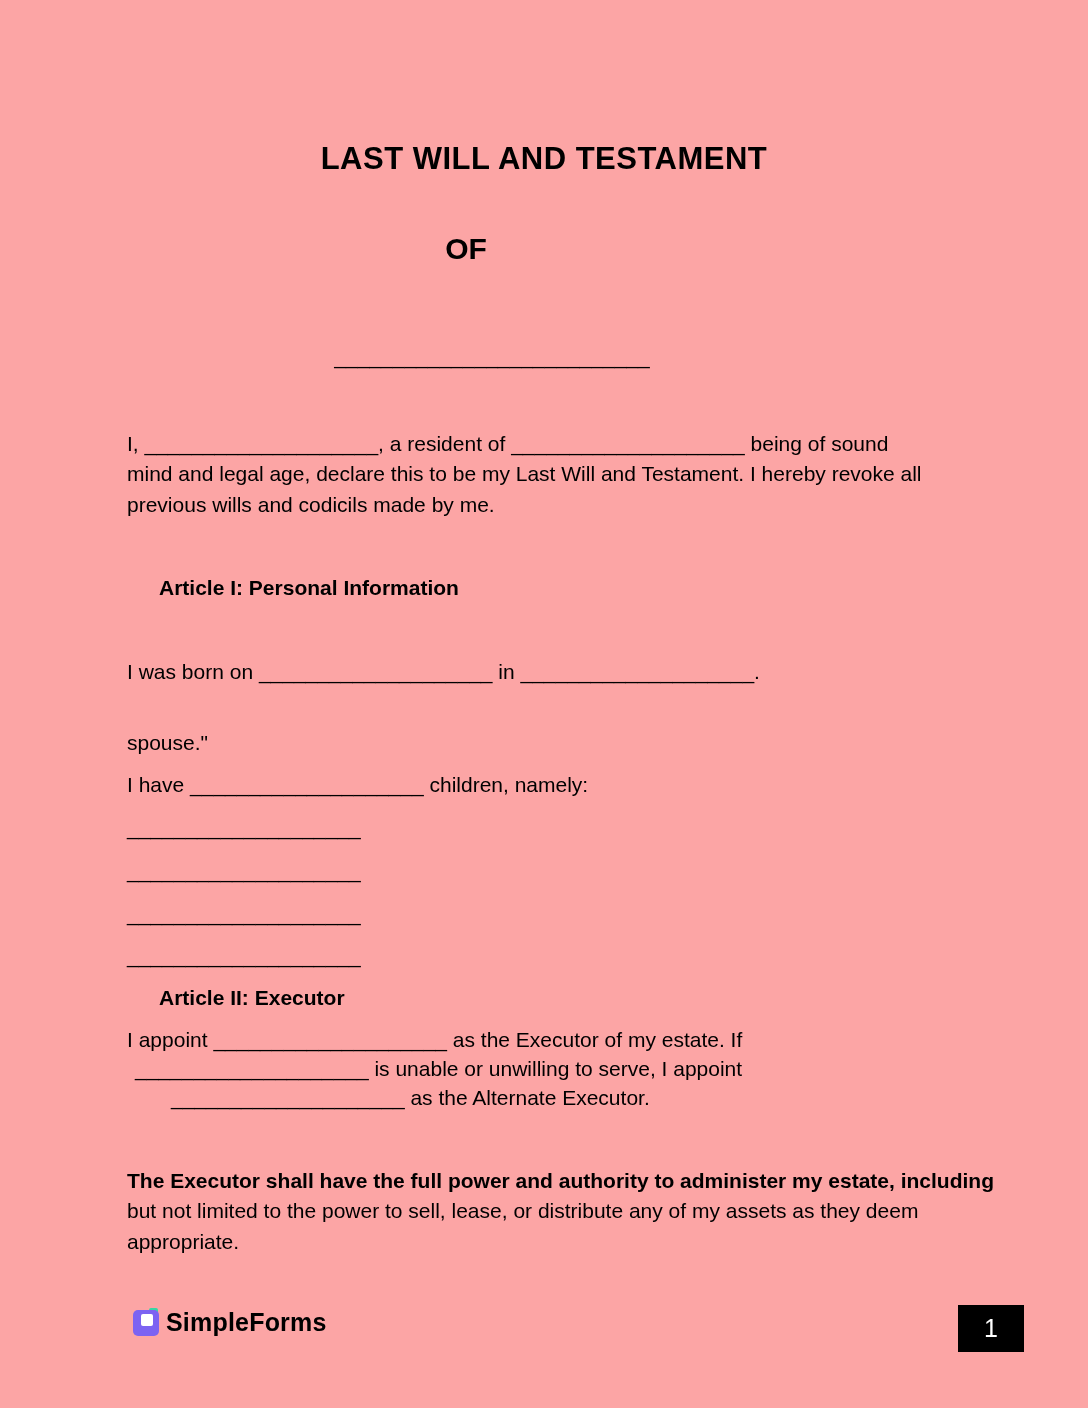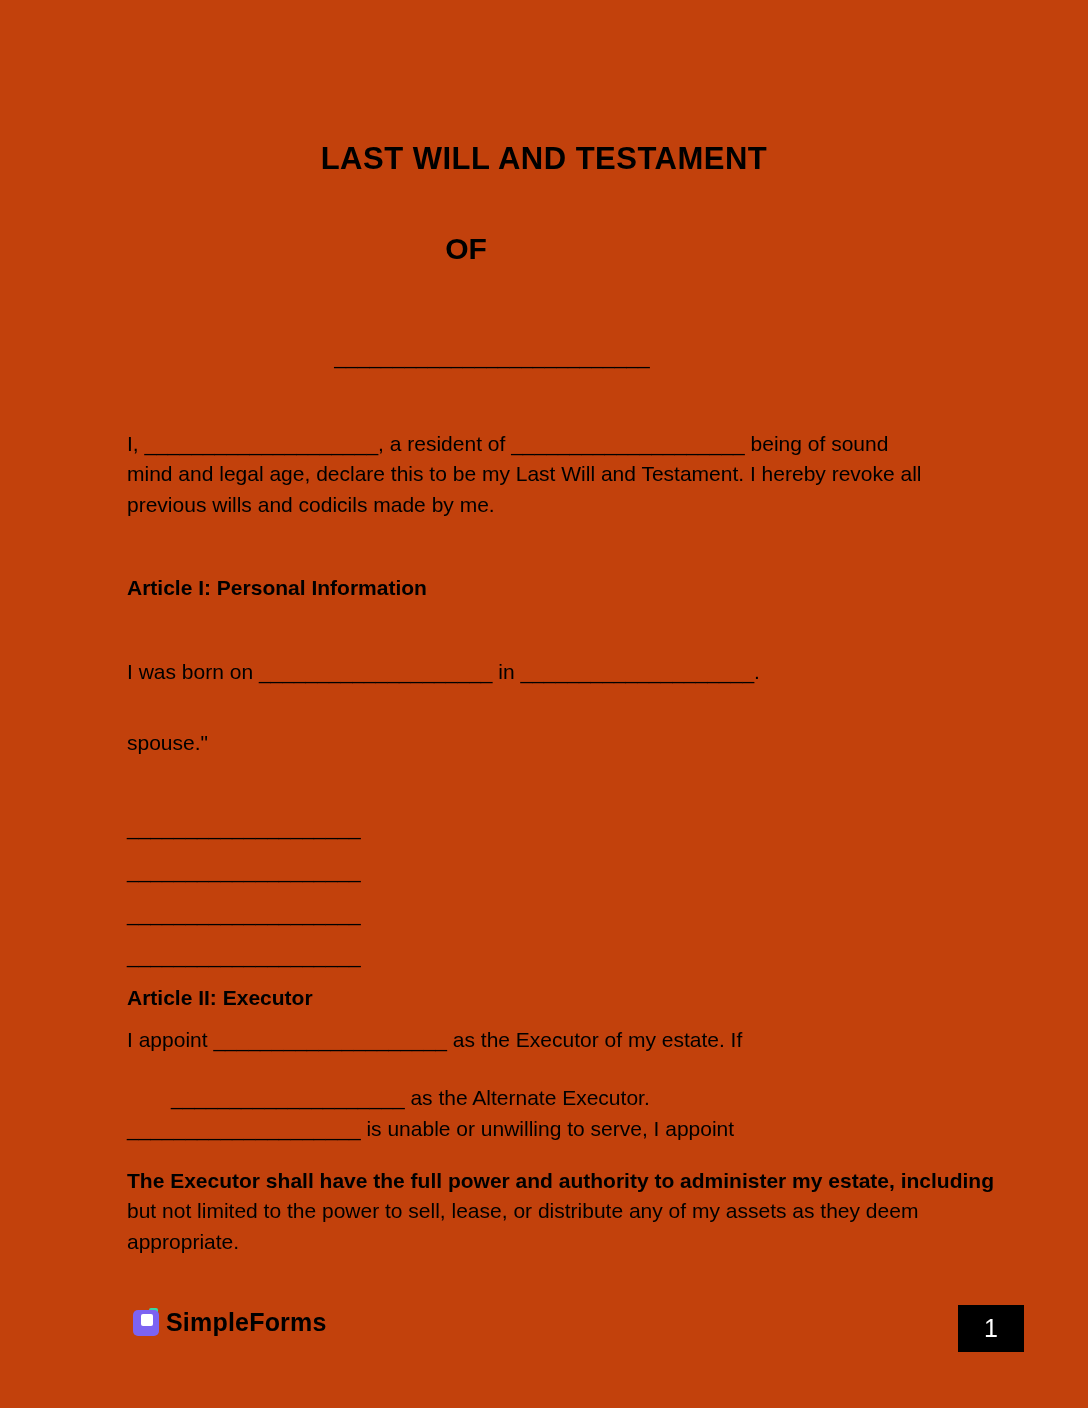--- a/index.html
+++ b/index.html
@@ -4,21 +4,21 @@
 <style>
   html, body {
     margin: 0;
     padding: 0;
     background: #ffffff;
   }
   .page {
     position: relative;
     width: 1088px;
     height: 1408px;
-    background: #c2410c;
+    background: #fca5a5;
     font-family: "Liberation Sans", sans-serif;
     color: #000000;
     overflow: hidden;
   }
   .ln {
     position: absolute;
     left: 127px;
     font-size: 21px;
     line-height: 26px;
     white-space: nowrap;
@@ -116,31 +116,32 @@
 <div class="page">
 
   <div class="doc-title">LAST WILL AND TESTAMENT</div>
   <div class="doc-of">OF</div>
   <div class="ln center" style="top:344px;">___________________________</div>
 
   <div class="ln" style="top:431px;">I, ____________________, a resident of ____________________ being of sound</div>
   <div class="ln" style="top:461px;">mind and legal age, declare this to be my Last Will and Testament. I hereby revoke all</div>
   <div class="ln" style="top:492px;">previous wills and codicils made by me.</div>
 
-  <div class="ln bold" style="top:575px;">Article I: Personal Information</div>
+  <div class="ln bold" style="top:575px;margin-left:32px;">Article I: Personal Information</div>
   <div class="ln" style="top:659px;">I was born on ____________________ in ____________________.</div>
   <div class="ln" style="top:730px;">spouse."</div>
+  <div class="ln" style="top:772px;">I have ____________________ children, namely:</div>
   <div class="ln" style="top:815px;">____________________</div>
   <div class="ln" style="top:858px;">____________________</div>
   <div class="ln" style="top:901px;">____________________</div>
   <div class="ln" style="top:943px;">____________________</div>
 
-  <div class="ln bold" style="top:985px;">Article II: Executor</div>
+  <div class="ln bold" style="top:985px;margin-left:32px;">Article II: Executor</div>
   <div class="ln" style="top:1027px;">I appoint ____________________ as the Executor of my estate. If</div>
-  <div class="ln" style="top:1116px;">____________________ is unable or unwilling to serve, I appoint</div>
+  <div class="ln" style="top:1056px;margin-left:8px;">____________________ is unable or unwilling to serve, I appoint</div>
   <div class="ln" style="top:1085px;margin-left:44px;">____________________ as the Alternate Executor.</div>
   <div class="ln" style="top:1168px;font-weight:bold;">The Executor shall have the full power and authority to administer my estate, including</div>
   <div class="ln" style="top:1198px;">but not limited to the power to sell, lease, or distribute any of my assets as they deem</div>
   <div class="ln" style="top:1229px;">appropriate.</div>
 
   <div class="logo">
     <div class="teal" style="background: rgb(56, 214, 165);"></div>
     <div class="purple" style="background: rgb(124, 99, 242);"></div>
     <div class="white"></div>
   </div>

